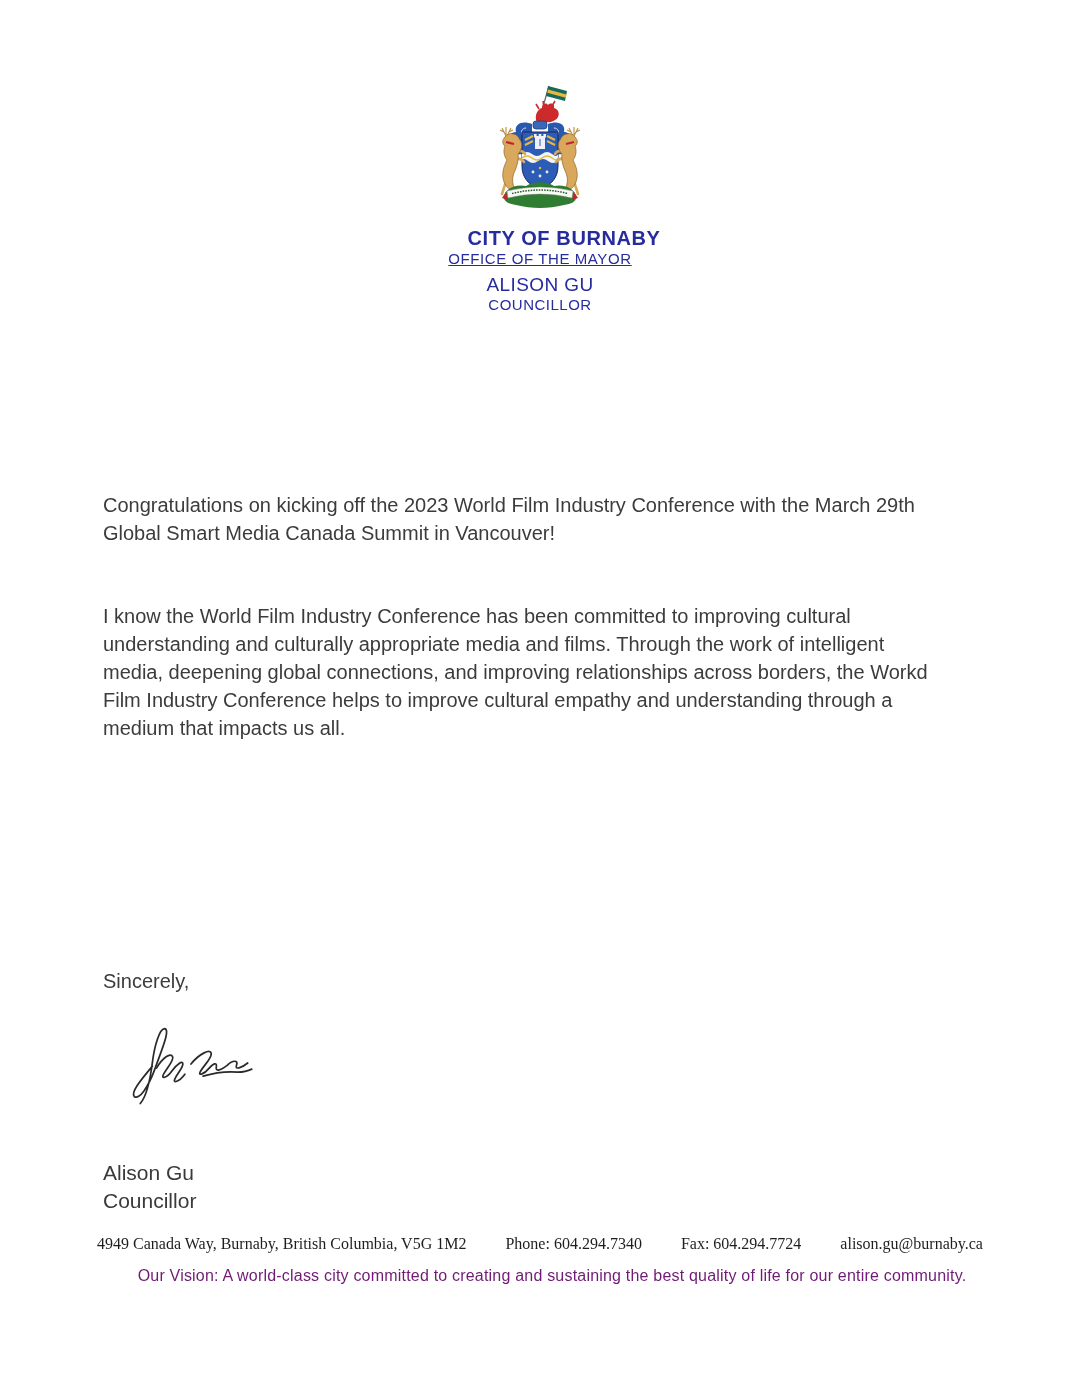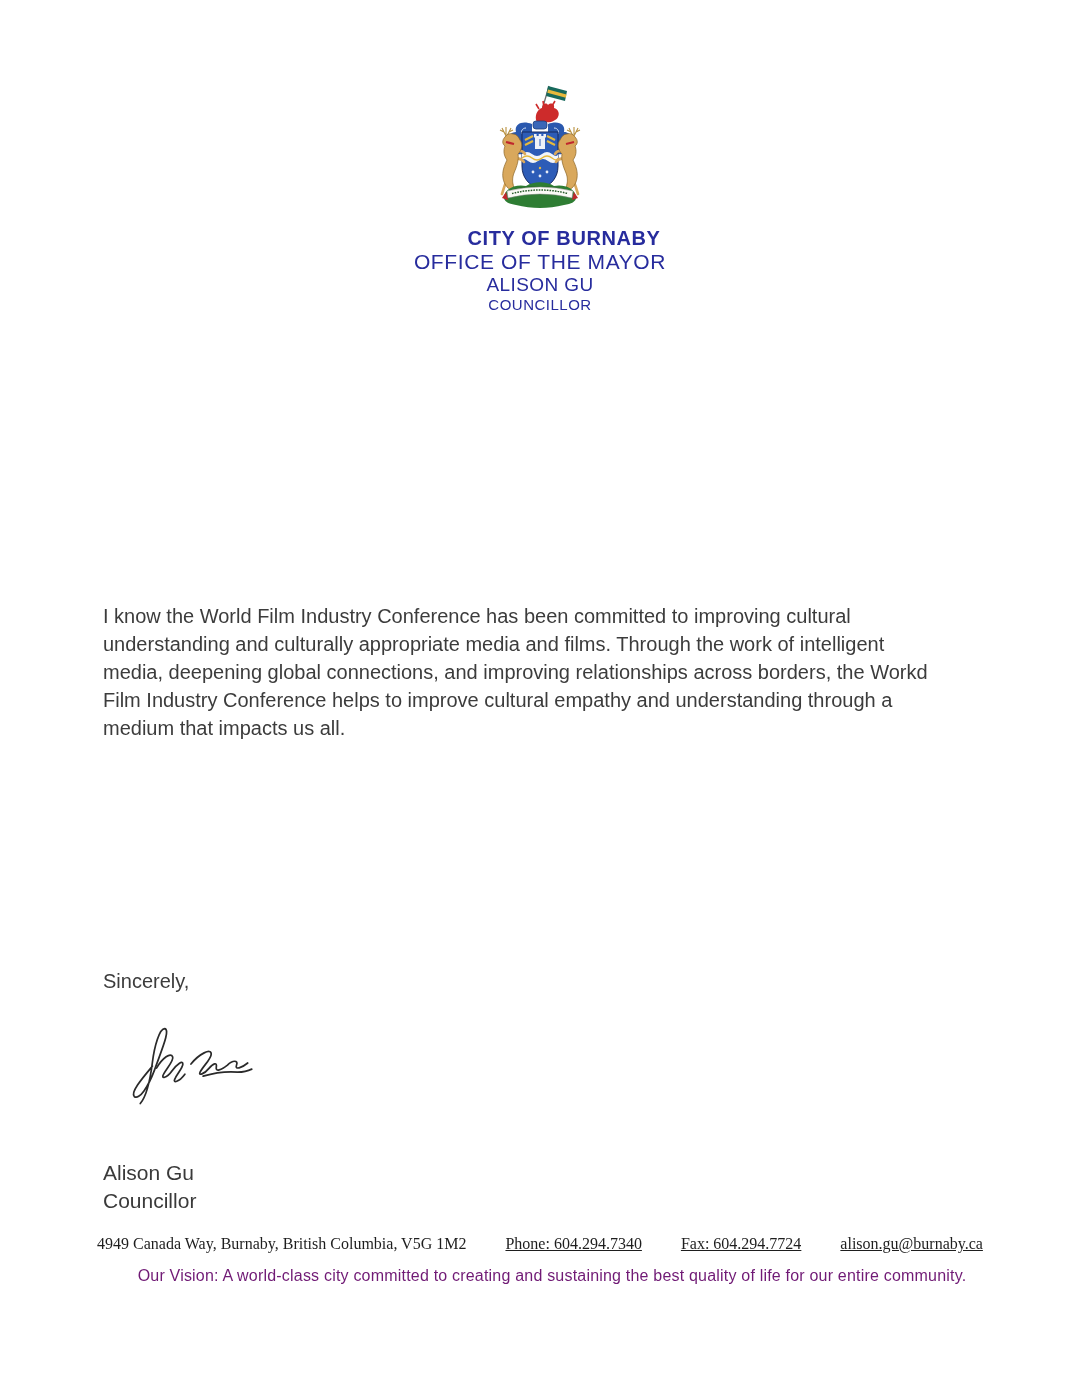--- a/index.html
+++ b/index.html
@@ -20,21 +20,21 @@
     height: 126px;
   }
   .hdr-line {
     position: absolute;
     left: 0;
     width: 100%;
     text-align: center;
     color: #272c9d;
   }
   .hdr-org     { top: 227px; font-size: 20px; font-weight: bold; letter-spacing: 0.6px; margin-left: 24px; }
-  .hdr-office  { top: 250px; font-size: 21px; letter-spacing: 0.6px; }
+  .hdr-office  { top: 250px; font-size: 15px; letter-spacing: 0.6px; text-decoration: underline; }
   .hdr-name    { top: 274px; font-size: 19px; letter-spacing: 0.4px; }
   .hdr-title   { top: 296px; font-size: 15px; letter-spacing: 0.5px; }
   .body-text {
     position: absolute;
     left: 103px;
     font-size: 20px;
     line-height: 28px;
     color: #3c3c3c;
   }
   .salutation { top: 379px; white-space: nowrap; }
@@ -62,21 +62,21 @@
     top: 1235px;
     left: 0;
     width: 100%;
     text-align: center;
     font-family: "Liberation Serif", serif;
     font-size: 16px;
     color: #1e1e1e;
     white-space: nowrap;
   }
   .footer-line .seg { display: inline-block; }
-  .footer-line .seg + .seg { margin-left: 35px; text-decoration: underline; }
+  .footer-line .seg + .seg { margin-left: 35px; }
   .vision-line {
     position: absolute;
     top: 1267px;
     left: 12px;
     width: 100%;
     text-align: center;
     font-size: 16px;
     letter-spacing: 0.2px;
     color: #701a75;
     white-space: nowrap;
@@ -139,20 +139,21 @@
     <path d="M82,108 L86,114 L80,116 Z" fill="#c0272d"></path>
     <path d="M15,107 Q48,99 81,107 L80,114 Q48,106 16,114 Z" fill="#fbfbf6" stroke="#8a8a8a" stroke-width="0.5"></path>
     <path d="M20,109.5 Q48,102.5 76,109.5" stroke="#2c5e2e" stroke-width="1.5" fill="none" stroke-dasharray="1.6 1.1"></path>
   </svg>
 
   <div class="hdr-line hdr-org">CITY OF BURNABY</div>
   <div class="hdr-line hdr-office">OFFICE OF THE MAYOR</div>
   <div class="hdr-line hdr-name">ALISON GU</div>
   <div class="hdr-line hdr-title">COUNCILLOR</div>
 
+  <div class="body-text para-1">Congratulations on kicking off the 2023 World Film Industry Conference with the March 29th Global Smart Media Canada Summit in Vancouver!</div>
   <div class="body-text para-2">I know the World Film Industry Conference has been committed to improving cultural understanding and culturally appropriate media and films. Through the work of intelligent media, deepening global connections, and improving relationships across borders, the Workd Film Industry Conference helps to improve cultural empathy and understanding through a medium that impacts us all.</div>
   <div class="body-text closing">Sincerely,</div>
 
   <svg class="signature" viewBox="0 0 150 90" aria-hidden="true">
     <g fill="none" stroke="#2a2a2a" stroke-width="1.7" stroke-linecap="round">
       <path d="M34,50 C24,62 12,76 16,80 C21,84 30,70 36,54 C43,34 52,14 46,13 C41,13 36,30 34,46 C32,62 28,80 22,87"></path>
       <path d="M38,52 C44,42 52,36 54,41 C55,45 48,52 45,58 C42,63 48,62 53,55 C58,48 64,44 64,48 C64,52 58,58 56,63 C54,67 60,66 66,58"></path>
       <path d="M72,48 C80,38 92,32 92,38 C92,43 84,50 81,56 C79,60 85,58 90,52 C94,47 98,46 97,51 C96,56 102,54 108,49 C113,44 119,44 117,49 C115,54 122,52 128,47"></path>
       <path d="M84,60 C94,57 106,55 118,56 C124,56 128,55 132,53"></path>
     </g>

